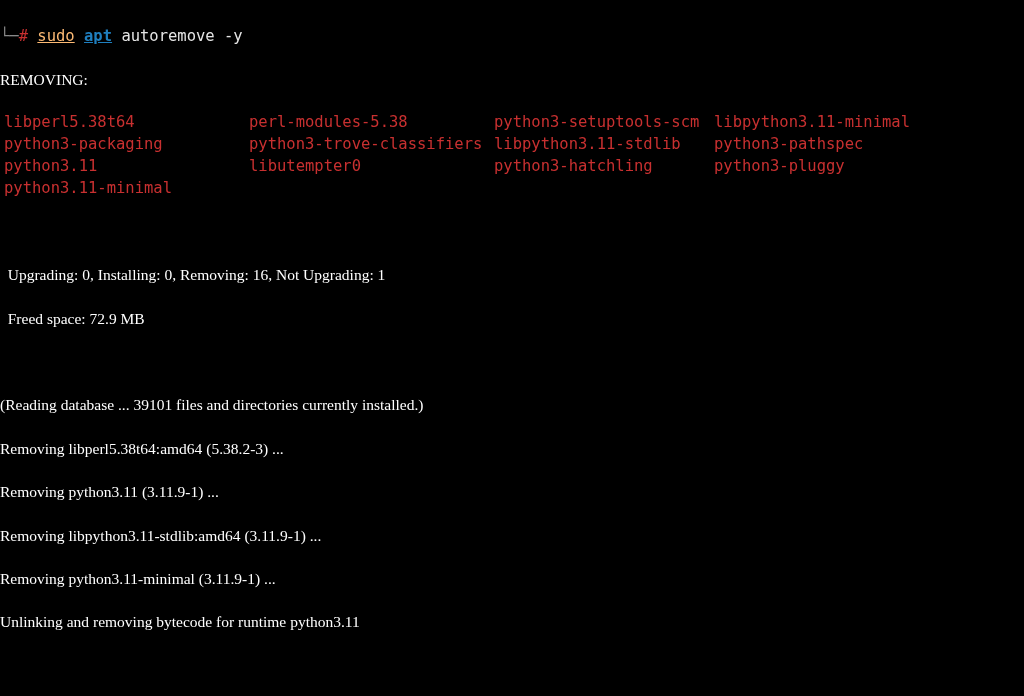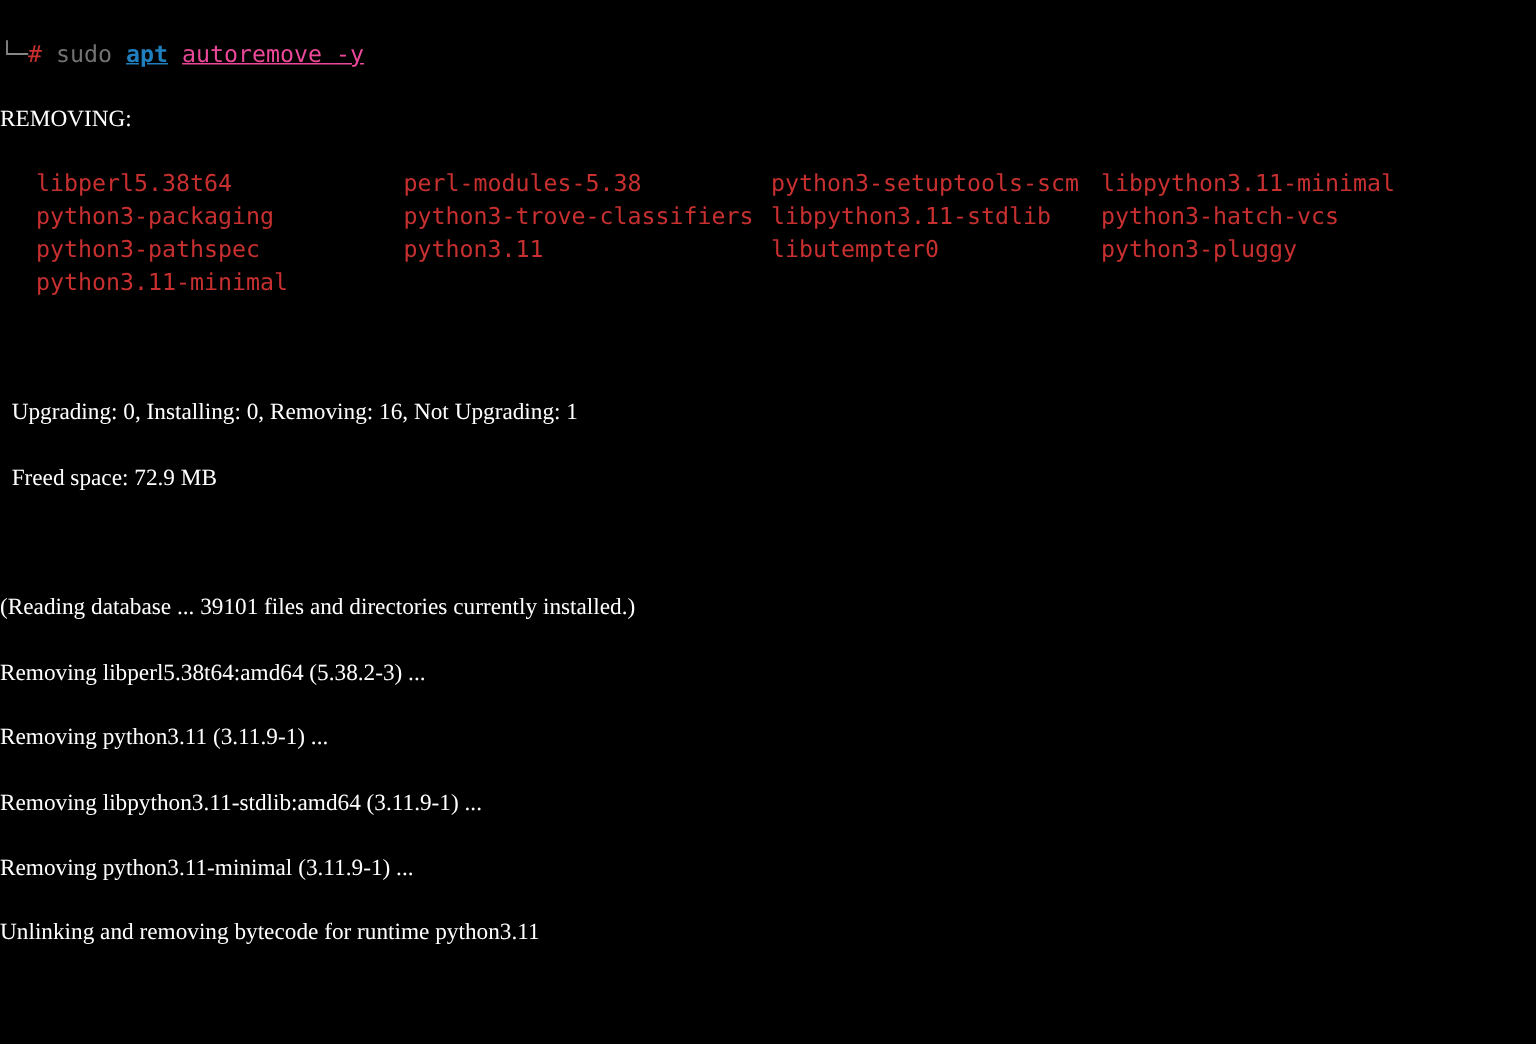--- a/index.html
+++ b/index.html
@@ -21,60 +21,60 @@
     .terminal {
       white-space: pre;
     }
     .prompt-tree {
       color: #888888;
     }
     .prompt-hash {
       color: #c83030;
     }
     .cmd-sudo {
-      color: #737373;
+      color: #fdba74;
+      text-decoration: underline;
     }
     .cmd-apt {
       color: #1f7fbf;
       text-decoration: underline;
       font-weight: bold;
     }
     .cmd-rest {
-      color: #ec4899;
-      text-decoration: underline;
+      color: #e5e5e5;
     }
     .white {
       color: #ffffff;
       font-family: Liberation Serif, serif;
     }
     .pkg-table {
       display: grid;
       grid-template-columns: 245px 245px 220px auto;
-      padding-left: 24px;
+      padding-left: 4px;
     }
     .pkg-cell {
       color: #c83030;
       padding-right: 10px;
       white-space: nowrap;
     }
     .line {
       display: block;
     }
   </style>
 </head>
 <body>
 
 <div class="terminal">
 <span class="line"><span class="prompt-tree">└─</span><span class="prompt-hash">#</span> <span class="cmd-sudo">sudo</span> <span class="cmd-apt">apt</span> <span class="cmd-rest">autoremove -y</span></span>
 <span class="line white">REMOVING:</span>
 <div class="pkg-table">
 <span class="pkg-cell">libperl5.38t64</span><span class="pkg-cell">perl-modules-5.38</span><span class="pkg-cell">python3-setuptools-scm</span>
 <span class="pkg-cell">libpython3.11-minimal</span><span class="pkg-cell">python3-packaging</span><span class="pkg-cell">python3-trove-classifiers</span>
-<span class="pkg-cell">libpython3.11-stdlib</span><span class="pkg-cell">python3-hatch-vcs</span><span class="pkg-cell">python3-pathspec</span><span class="pkg-cell">python3.11</span>
-<span class="pkg-cell">libutempter0</span><span class="pkg-cell">python3-pluggy</span><span class="pkg-cell">python3.11-minimal</span>
+<span class="pkg-cell">libpython3.11-stdlib</span><span class="pkg-cell">python3-pathspec</span><span class="pkg-cell">python3.11</span>
+<span class="pkg-cell">libutempter0</span><span class="pkg-cell">python3-hatchling</span><span class="pkg-cell">python3-pluggy</span><span class="pkg-cell">python3.11-minimal</span>
 </div>
 <span class="line"> </span>
 <span class="line white">  Upgrading: 0, Installing: 0, Removing: 16, Not Upgrading: 1</span>
 <span class="line white">  Freed space: 72.9 MB</span>
 <span class="line"> </span>
 <span class="line white">(Reading database ... 39101 files and directories currently installed.)</span>
 <span class="line white">Removing libperl5.38t64:amd64 (5.38.2-3) ...</span>
 <span class="line white">Removing python3.11 (3.11.9-1) ...</span>
 <span class="line white">Removing libpython3.11-stdlib:amd64 (3.11.9-1) ...</span>
 <span class="line white">Removing python3.11-minimal (3.11.9-1) ...</span>

